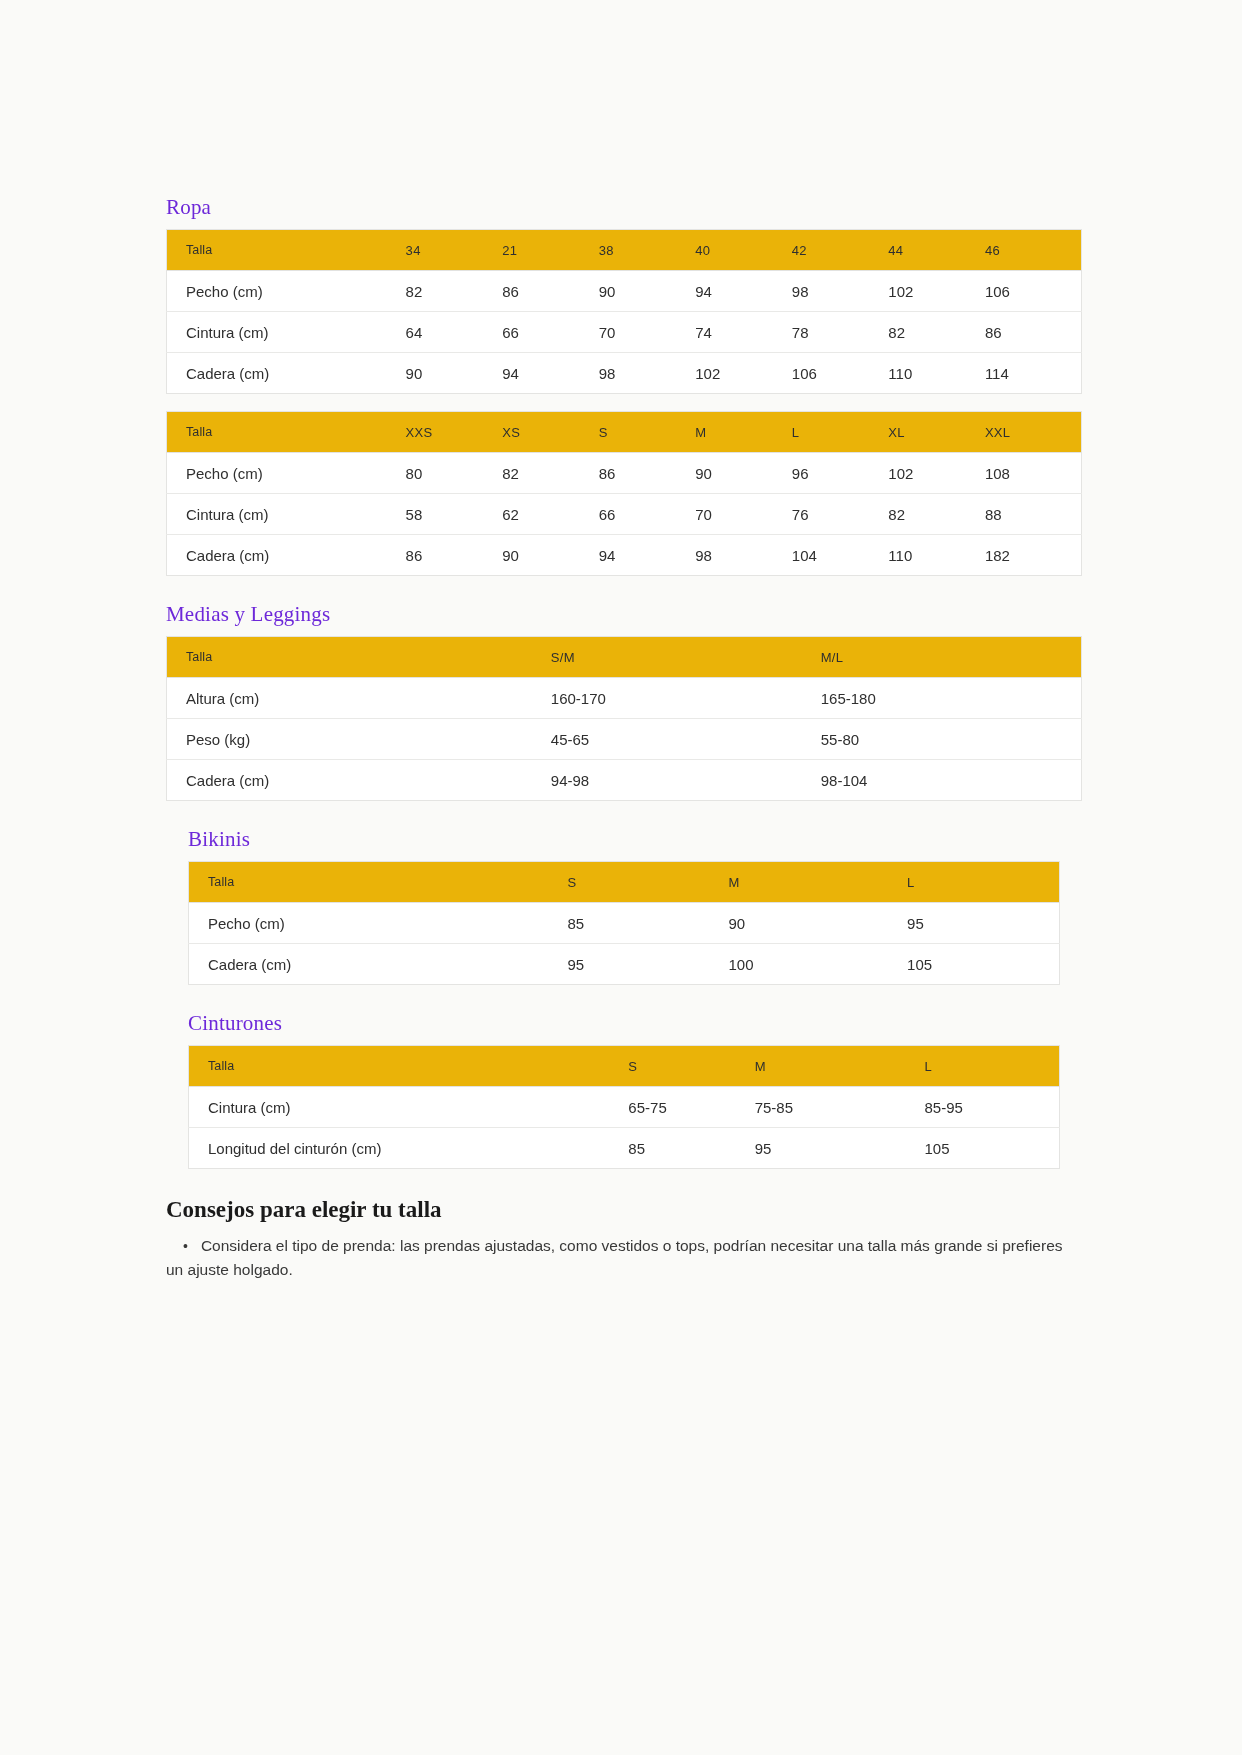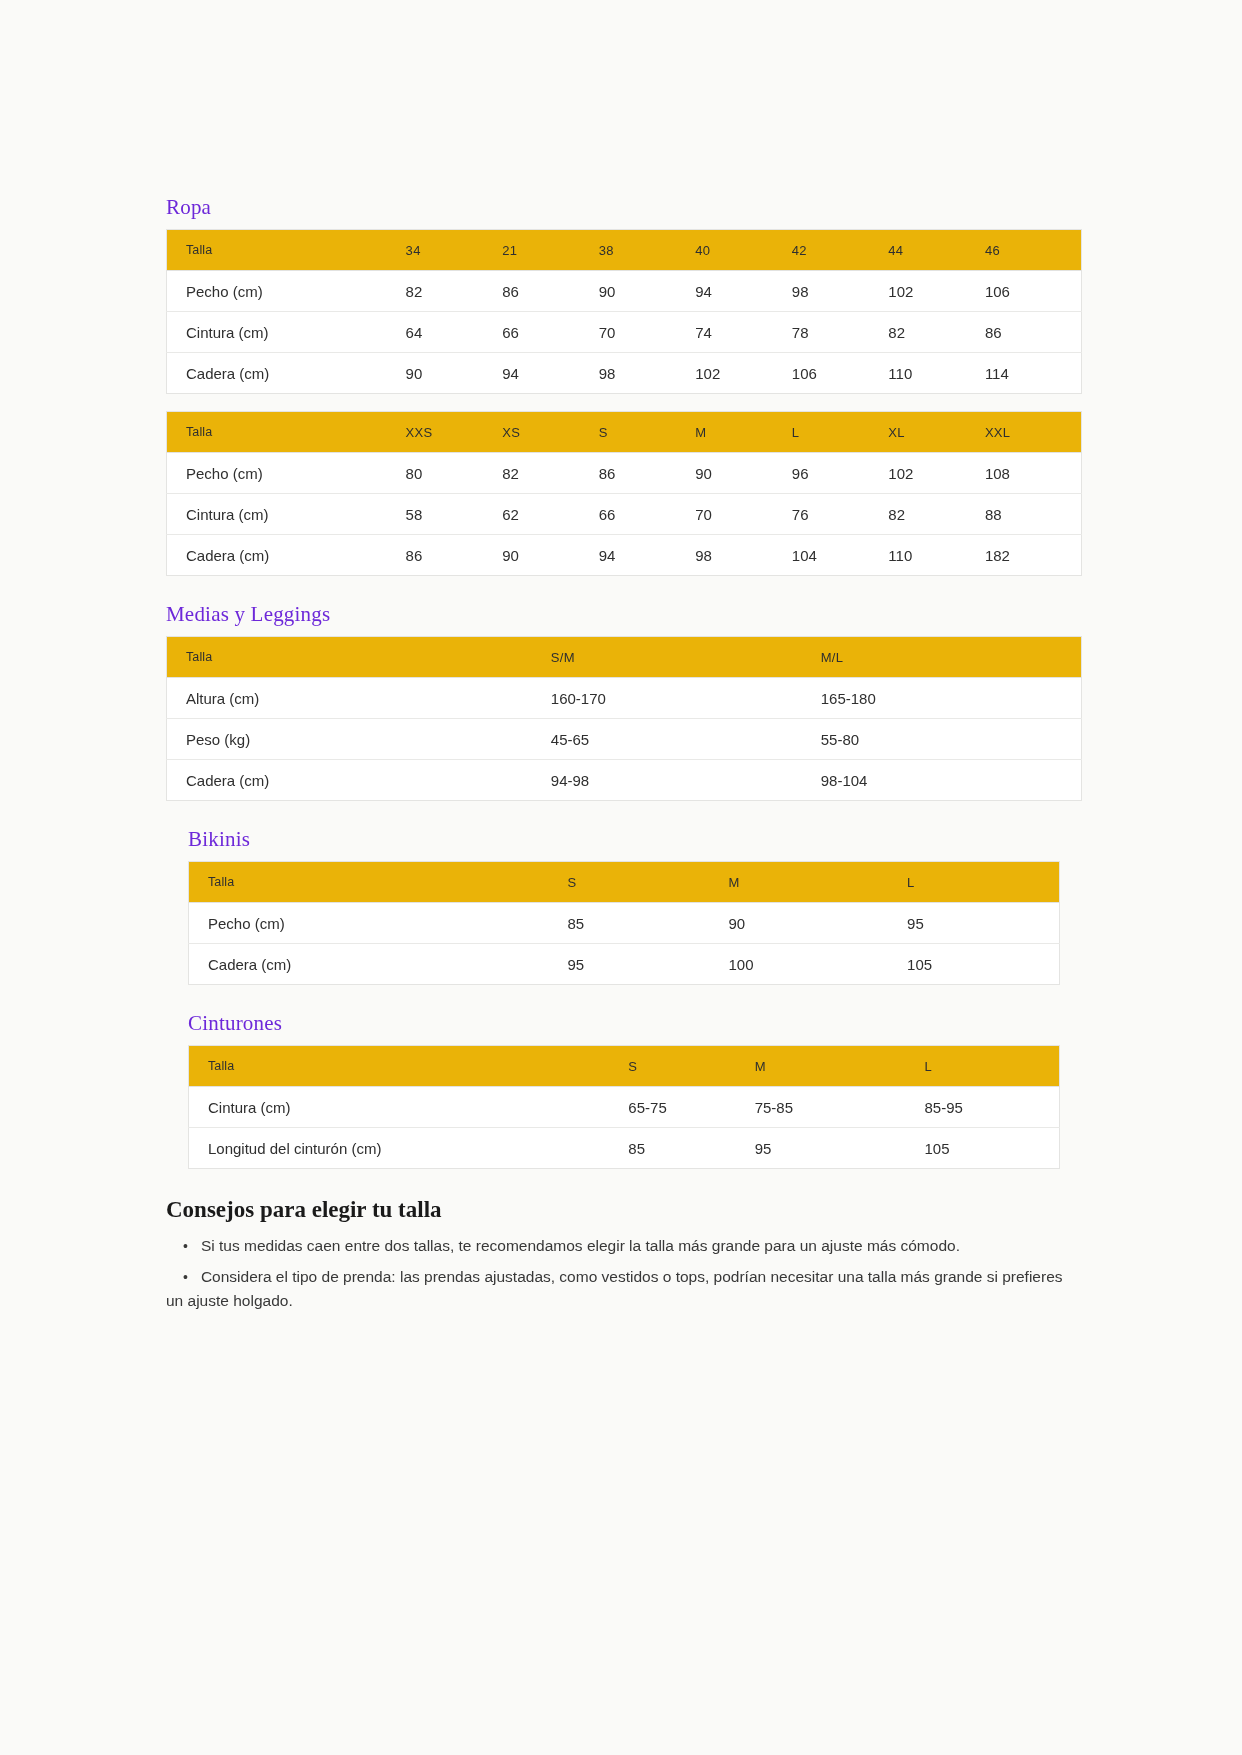--- a/index.html
+++ b/index.html
@@ -305,18 +305,17 @@
               <td>105</td>
             </tr>
           </tbody>
         </table>
     </section>
   </div>
 
   <section class="tips">
     <h2 class="tips-title">Consejos para elegir tu talla</h2>
     <ul class="tip-list">
-        <li><span class="blt">•</span><span>Si tus medidas caen entre dos tallas, te recomendamos elegir la talla más grande para un ajuste más cómodo.</span></li>
         <li><span class="blt">•</span><span>Considera el tipo de prenda: las prendas ajustadas, como vestidos o tops, podrían necesitar una talla más grande si prefieres un ajuste holgado.</span></li>
       </ul>
   </section>
 
 </div>
 
 </body></html>

